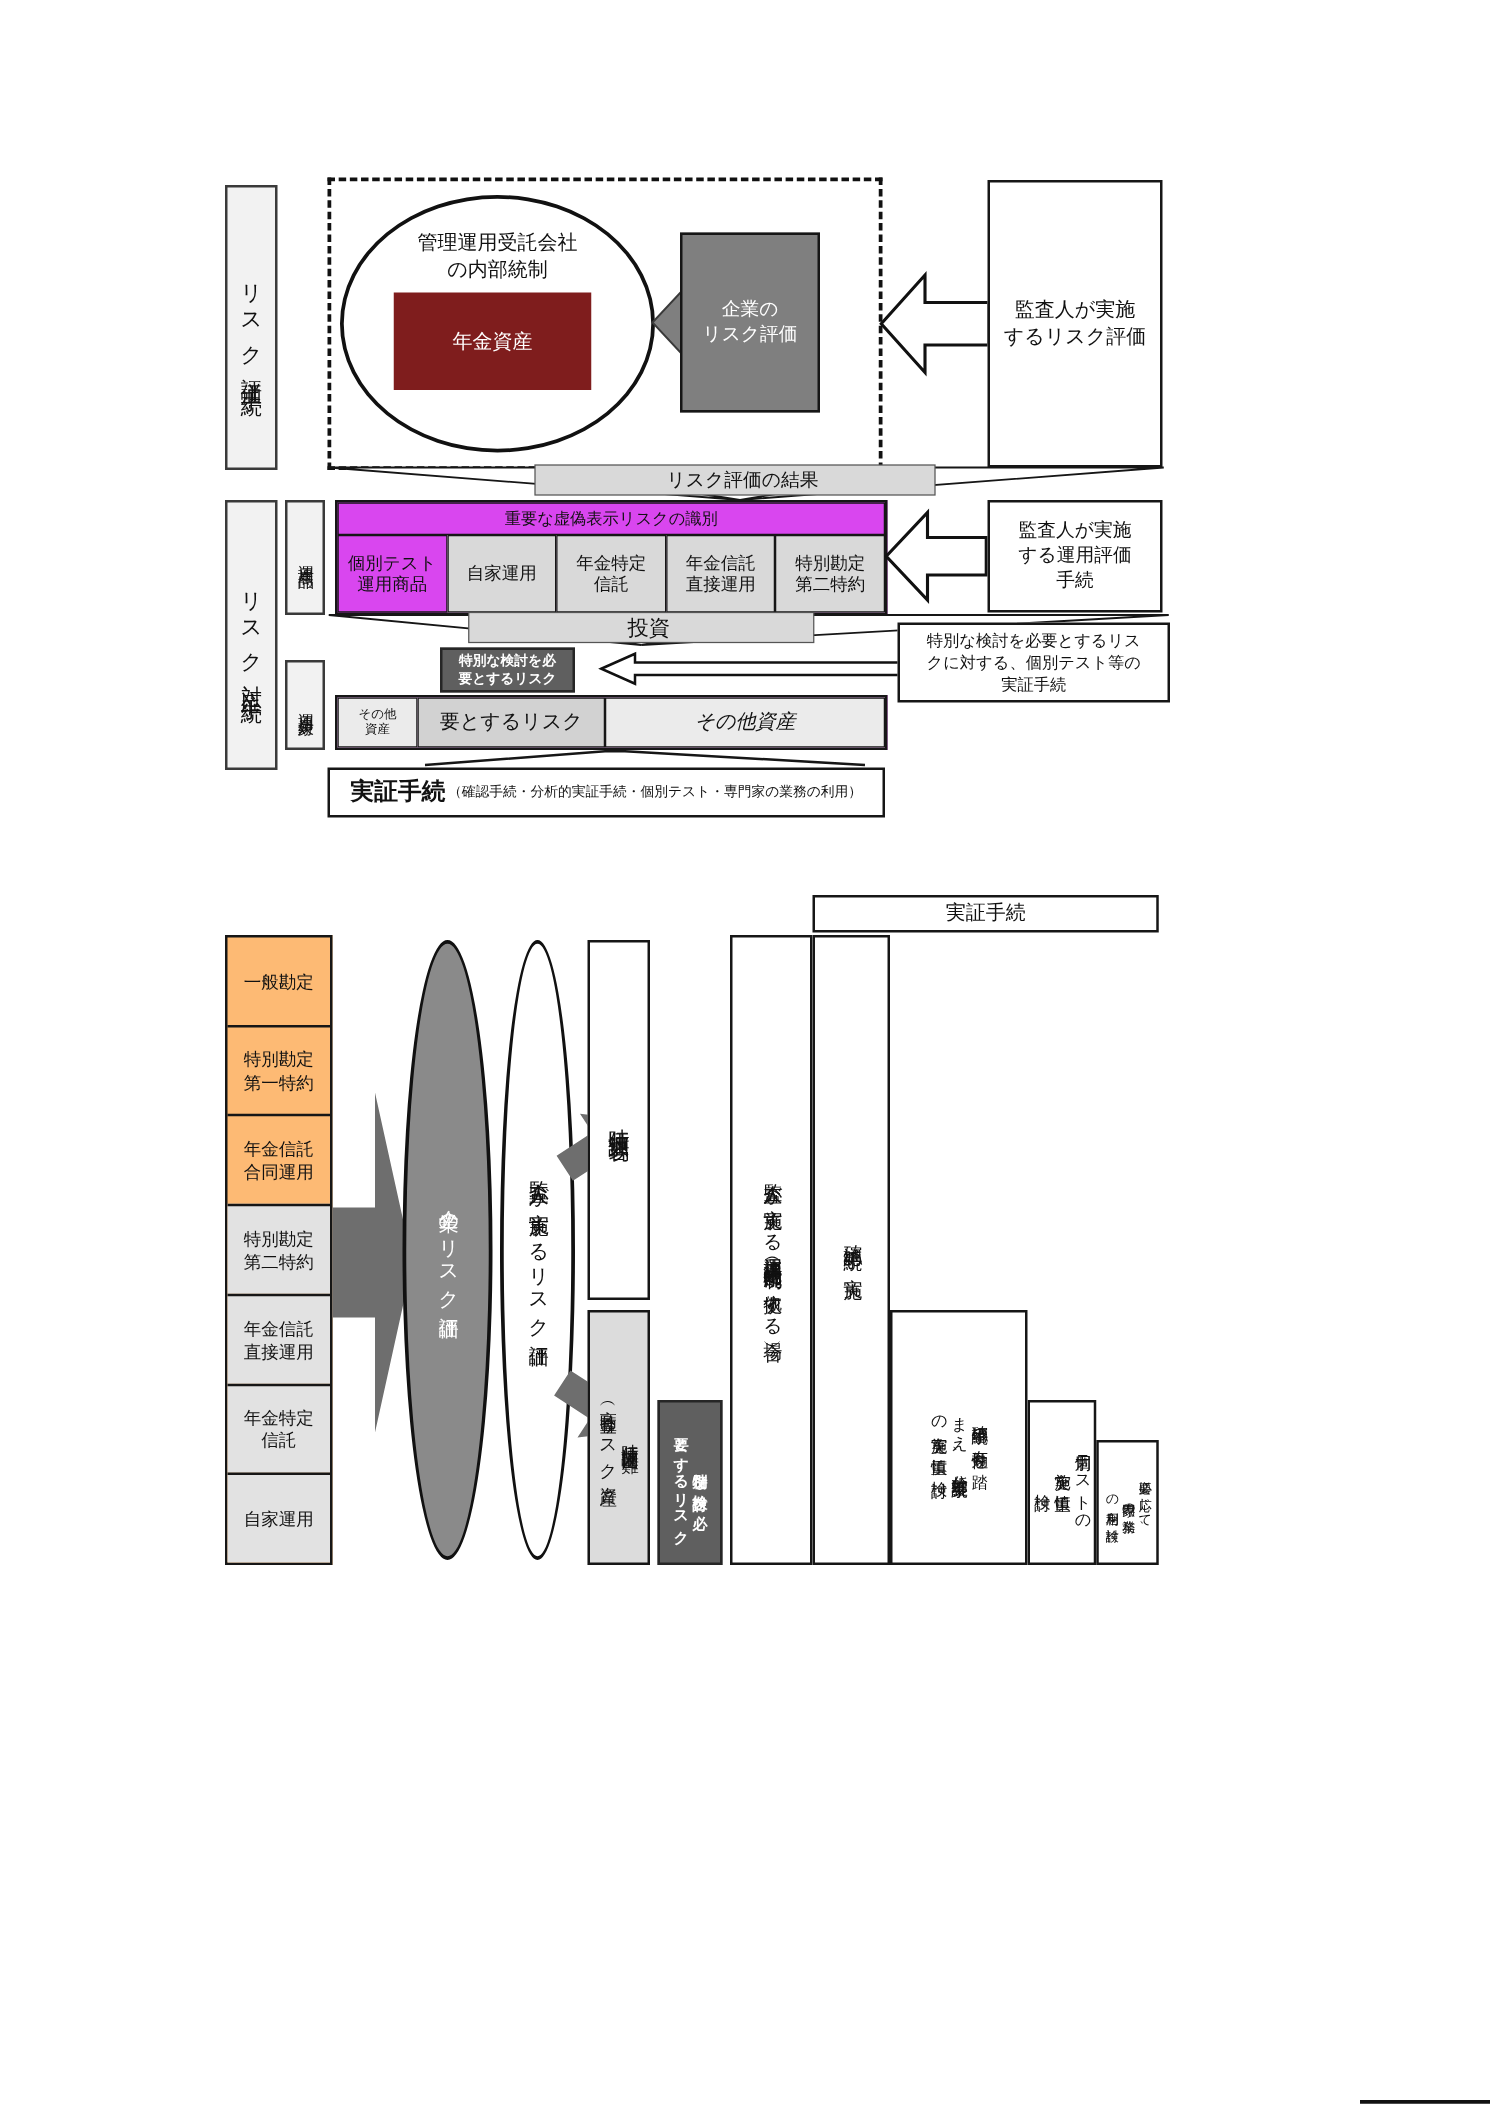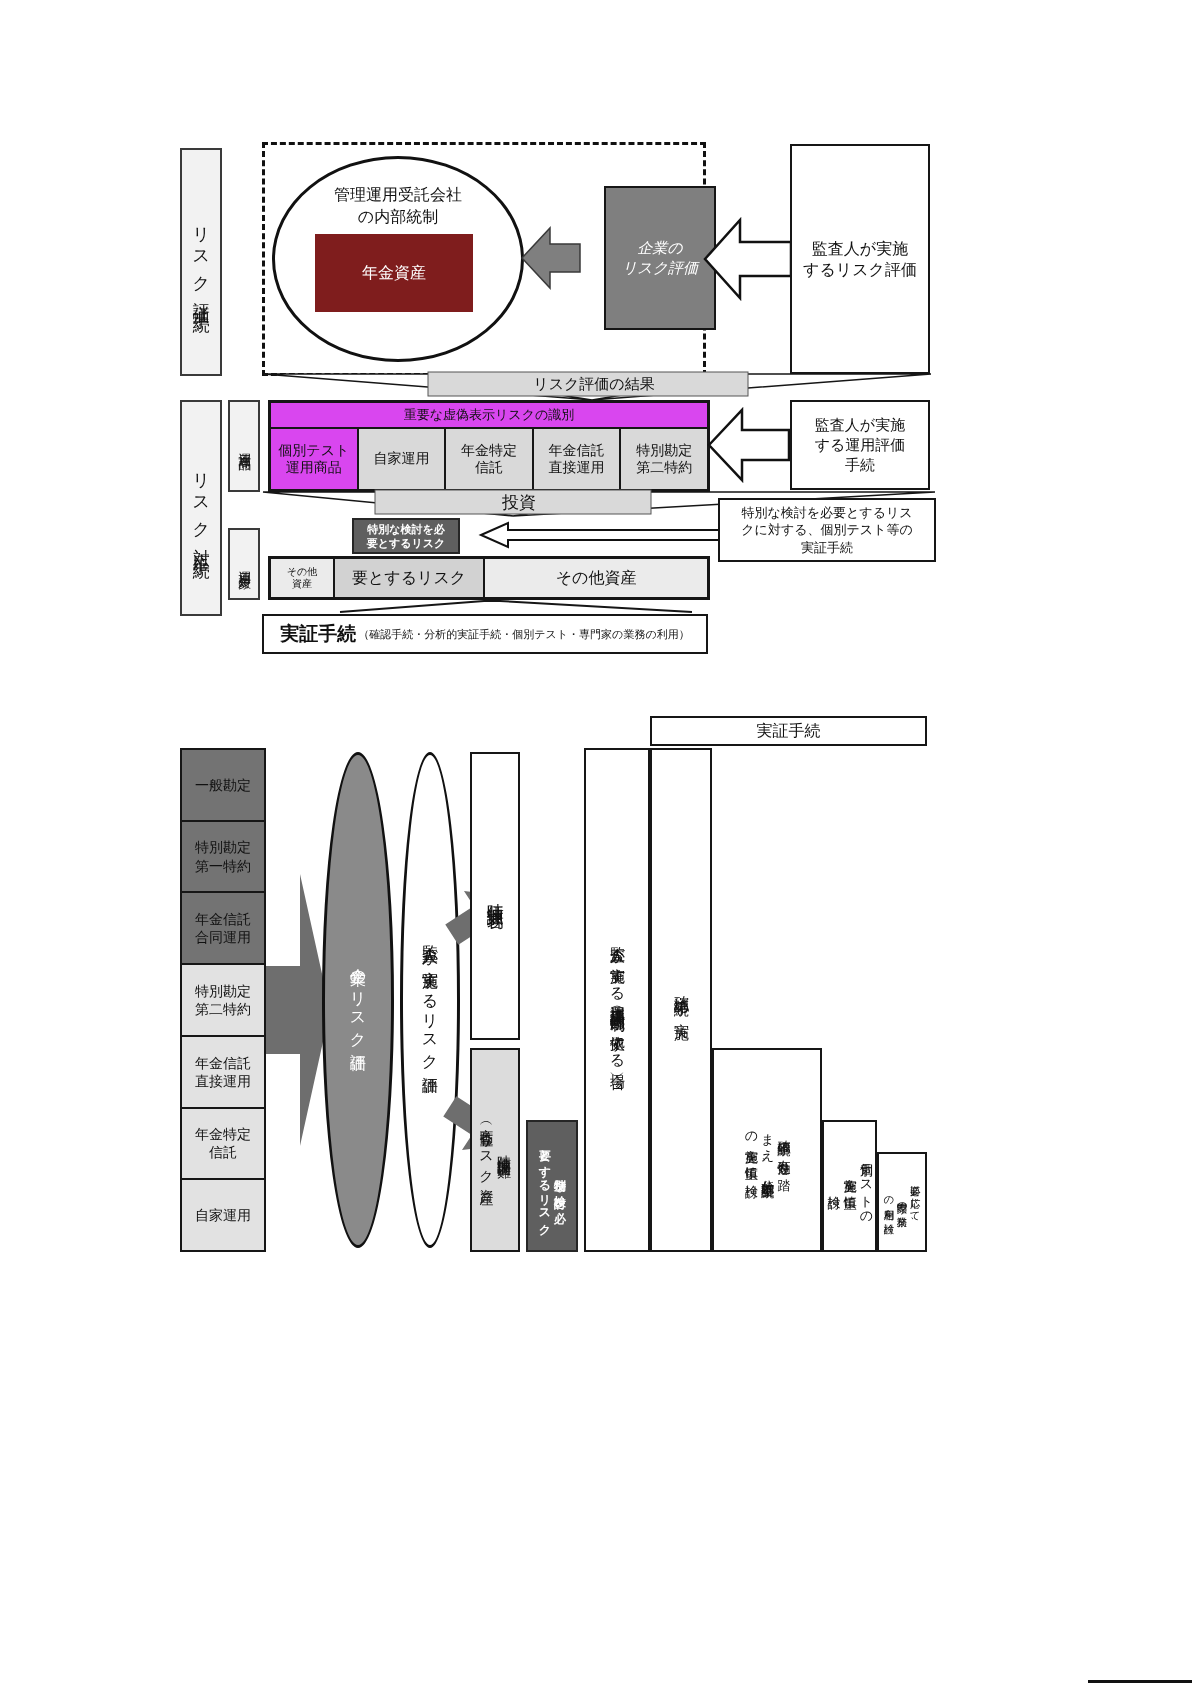--- a/index.html
+++ b/index.html
@@ -37,21 +37,21 @@
 
   <div class="abs ellipse" style="left:272px;top:156px;width:252px;height:206px;background:#fff;"></div>
   <div class="abs" style="left:287px;top:184px;width:222px;font-size:16px;text-align:center;white-space:pre-line;line-height:1.35;">管理運用受託会社
 の内部統制</div>
   <div class="abs" style="left:315px;top:234px;width:158px;height:78px;background:#7f1d1d;color:#fff;display:flex;align-items:center;justify-content:center;font-size:16px;">年金資産</div>
 
   <svg class="abs" style="left:520px;top:222px;" width="62" height="72" viewBox="0 0 62 72">
     <polygon points="2,36 30,6 30,22 60,22 60,50 30,50 30,66" fill="#7f7f7f" stroke="#3a3a3a" stroke-width="1.5"></polygon>
   </svg>
 
-  <div class="abs bx" style="left:604px;top:186px;width:112px;height:144px;background:#7f7f7f;color:#fff;font-size:15px;font-style:italic;">企業の
+  <div class="abs bx" style="left:544px;top:186px;width:112px;height:144px;background:#7f7f7f;color:#fff;font-size:15px;">企業の
 リスク評価</div>
 
   <svg class="abs" style="left:702px;top:212px;" width="92" height="94" viewBox="0 0 92 94">
     <polygon points="3,47 38,8 38,30 89,30 89,64 38,64 38,86" fill="#fff" stroke="#111" stroke-width="2.5"></polygon>
   </svg>
 
   <div class="abs bx" style="left:790px;top:144px;width:140px;height:230px;font-size:16px;">監査人が実施
 するリスク評価</div>
 
   <svg class="abs" style="left:262px;top:370px;" width="670" height="32" viewBox="0 0 670 32">
@@ -109,34 +109,34 @@
 実証手続</div>
 
   <div class="abs panel" style="left:228px;top:528px;width:32px;height:72px;">
     <span class="vt" style="font-size:13px;">運用対象</span>
   </div>
 
   <div class="abs grid1" style="left:268px;top:556px;width:442px;height:44px;grid-template-columns:64px 150px 1fr;">
     <div class="cell" style="font-size:10px;background:#ebebeb;">その他
 資産</div>
     <div class="cell" style="font-size:16px;background:#d2d2d2;">要とするリスク</div>
-    <div class="cell" style="font-size:16px;background:#ebebeb;">その他資産</div>
+    <div class="cell" style="font-size:16px;background:#ebebeb;font-style:italic;">その他資産</div>
   </div>
 
   <svg class="abs" style="left:262px;top:598px;" width="446" height="16" viewBox="0 0 446 16">
     <polyline points="78,14 222,3 238,3 430,14" fill="none" stroke="#161616" stroke-width="2"></polyline>
   </svg>
 
   <div class="abs bx" style="left:262px;top:614px;width:446px;height:40px;border-width:2.5px;">
     <span style="font-size:19px;font-weight:bold;margin-right:2px;">実証手続</span><span style="font-size:11px;">（確認手続・分析的実証手続・個別テスト・専門家の業務の利用）</span>
   </div>
 
   <div class="abs bx" style="left:650px;top:716px;width:277px;height:30px;font-size:16px;">実証手続</div>
 
-  <div class="abs" style="left:180px;top:748px;width:86px;height:504px;border:2.5px solid #161616;display:flex;flex-direction:column;background:#737373;">
+  <div class="abs" style="left:180px;top:748px;width:86px;height:504px;border:2.5px solid #161616;display:flex;flex-direction:column;background:#fdba74;">
     <div class="acct-row" style="flex:1;font-size:14px;">一般勘定</div>
     <div class="acct-row" style="flex:1;font-size:14px;">特別勘定
 第一特約</div>
     <div class="acct-row" style="flex:1;font-size:14px;">年金信託
 合同運用</div>
     <div class="acct-row" style="flex:1;font-size:14px;background:#e2e2e2;">特別勘定
 第二特約</div>
     <div class="acct-row" style="flex:1;font-size:14px;background:#e2e2e2;">年金信託
 直接運用</div>
     <div class="acct-row" style="flex:1;font-size:14px;background:#e2e2e2;">年金特定

